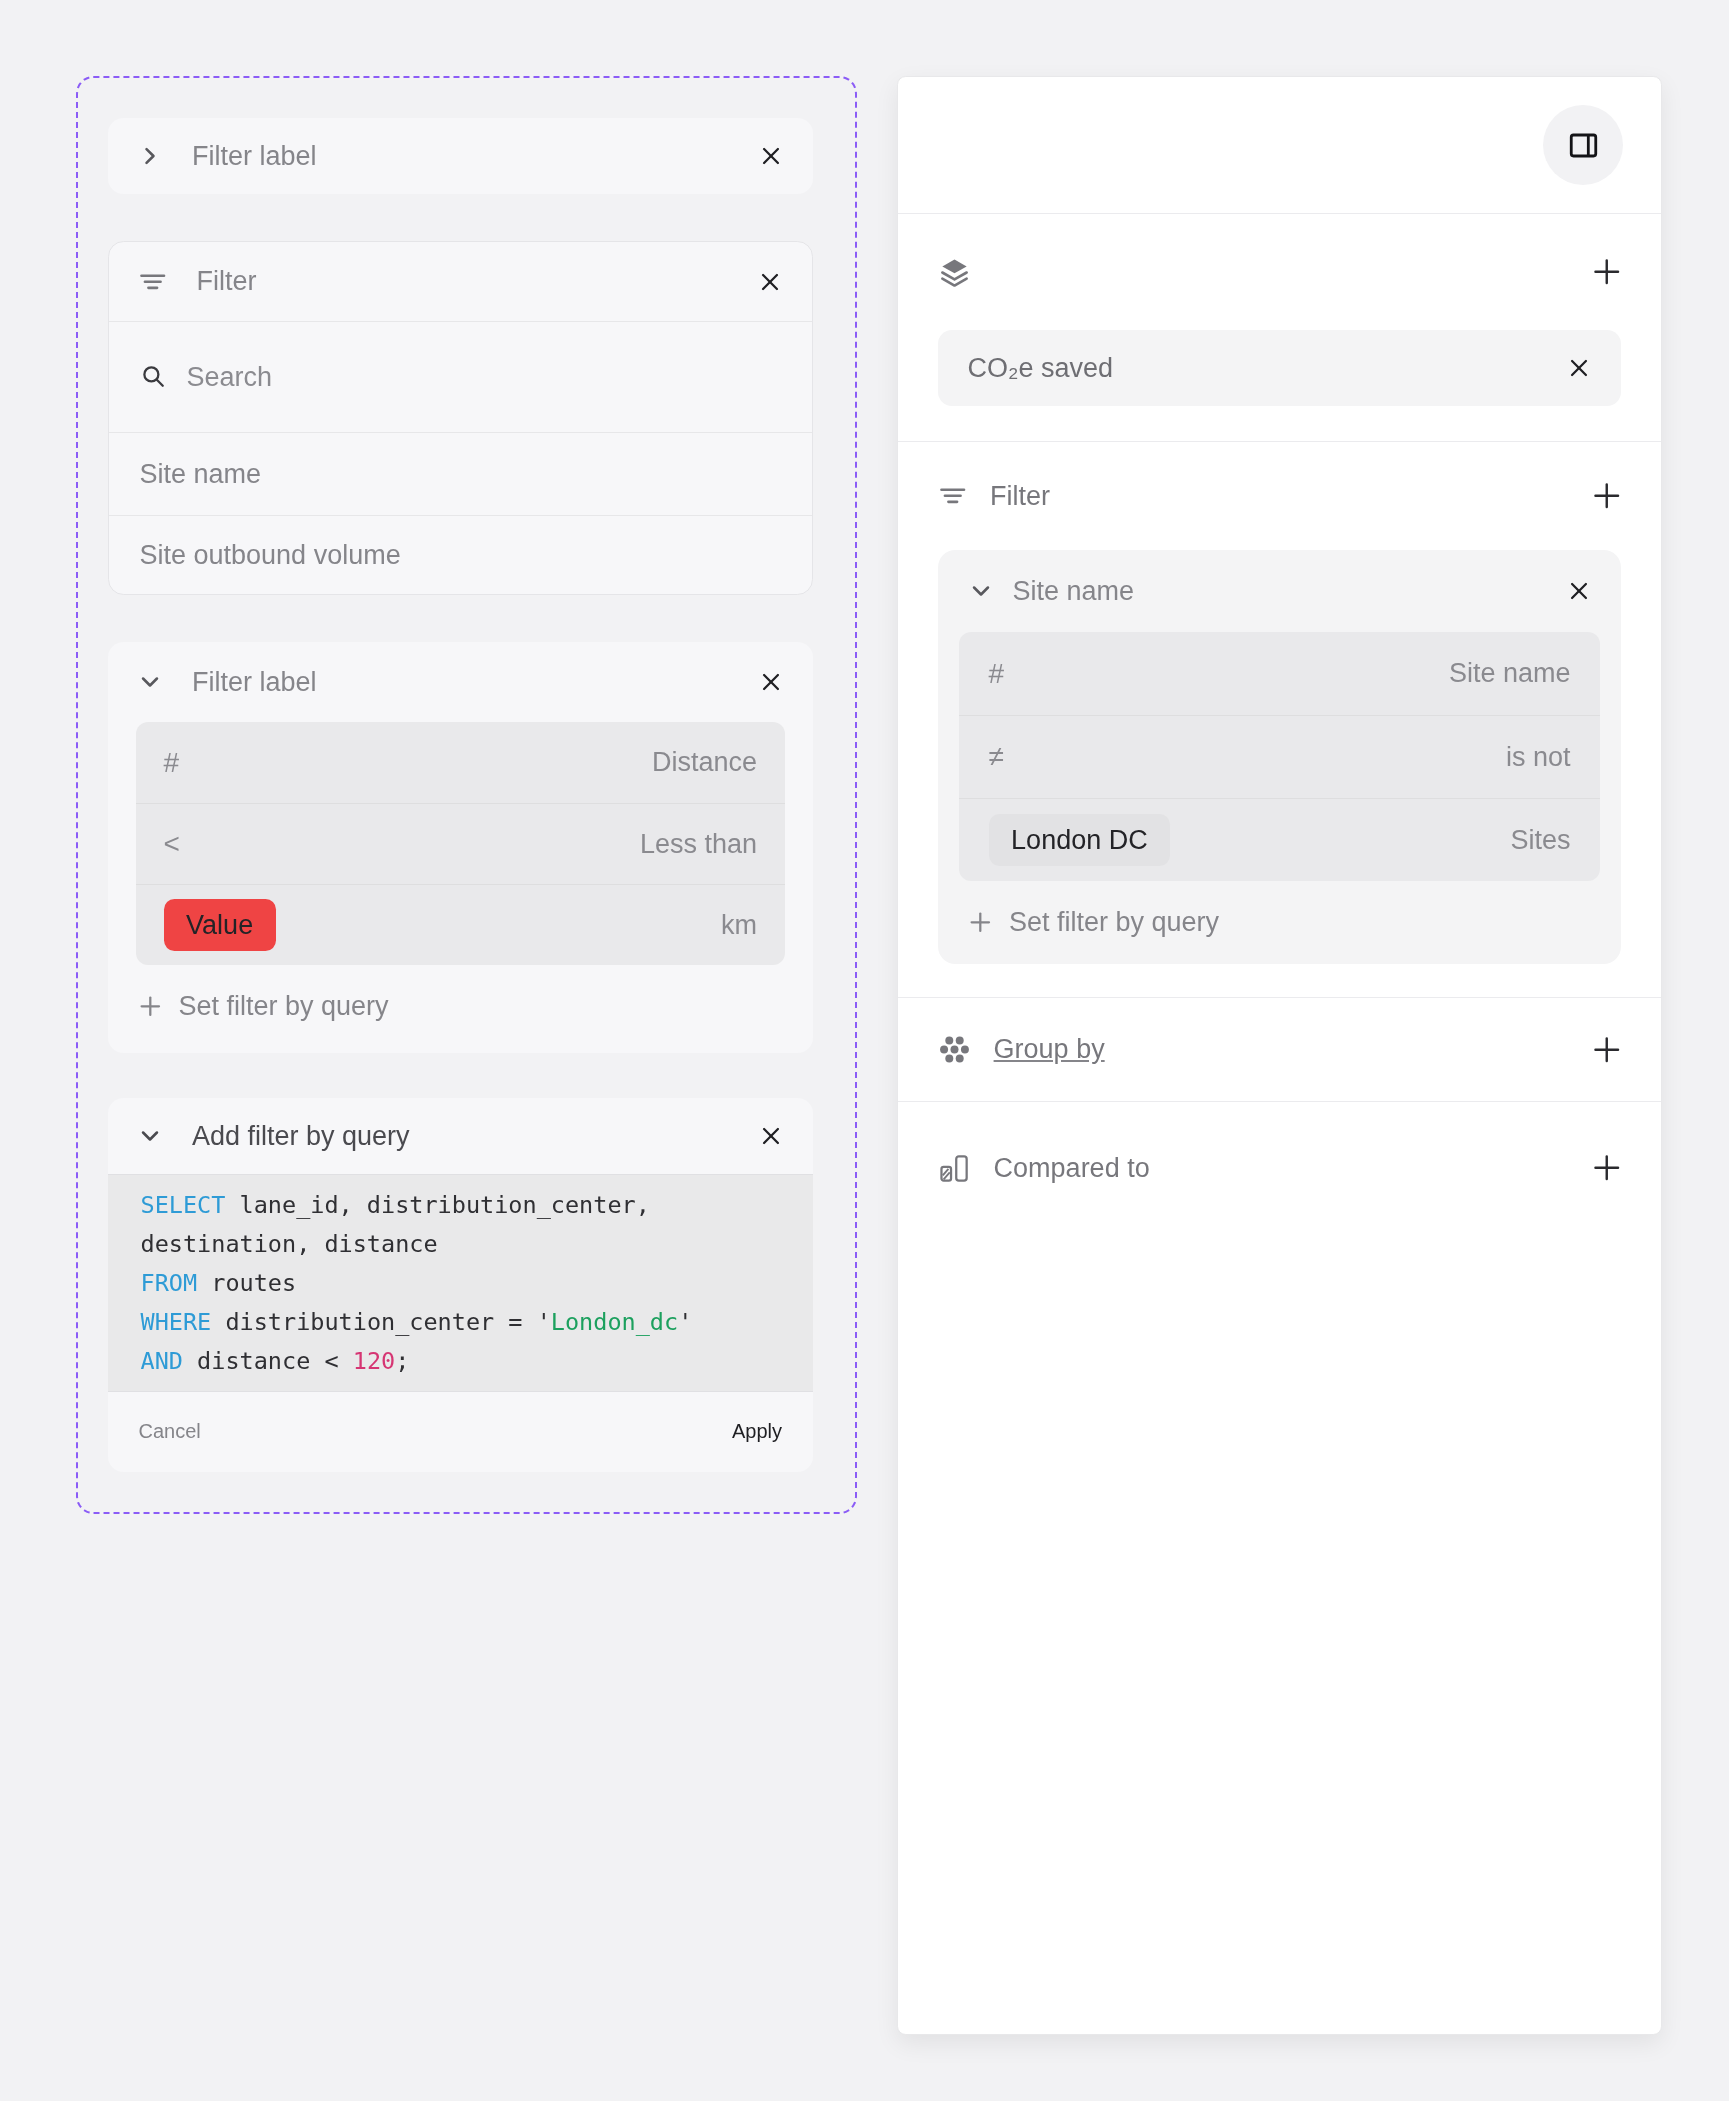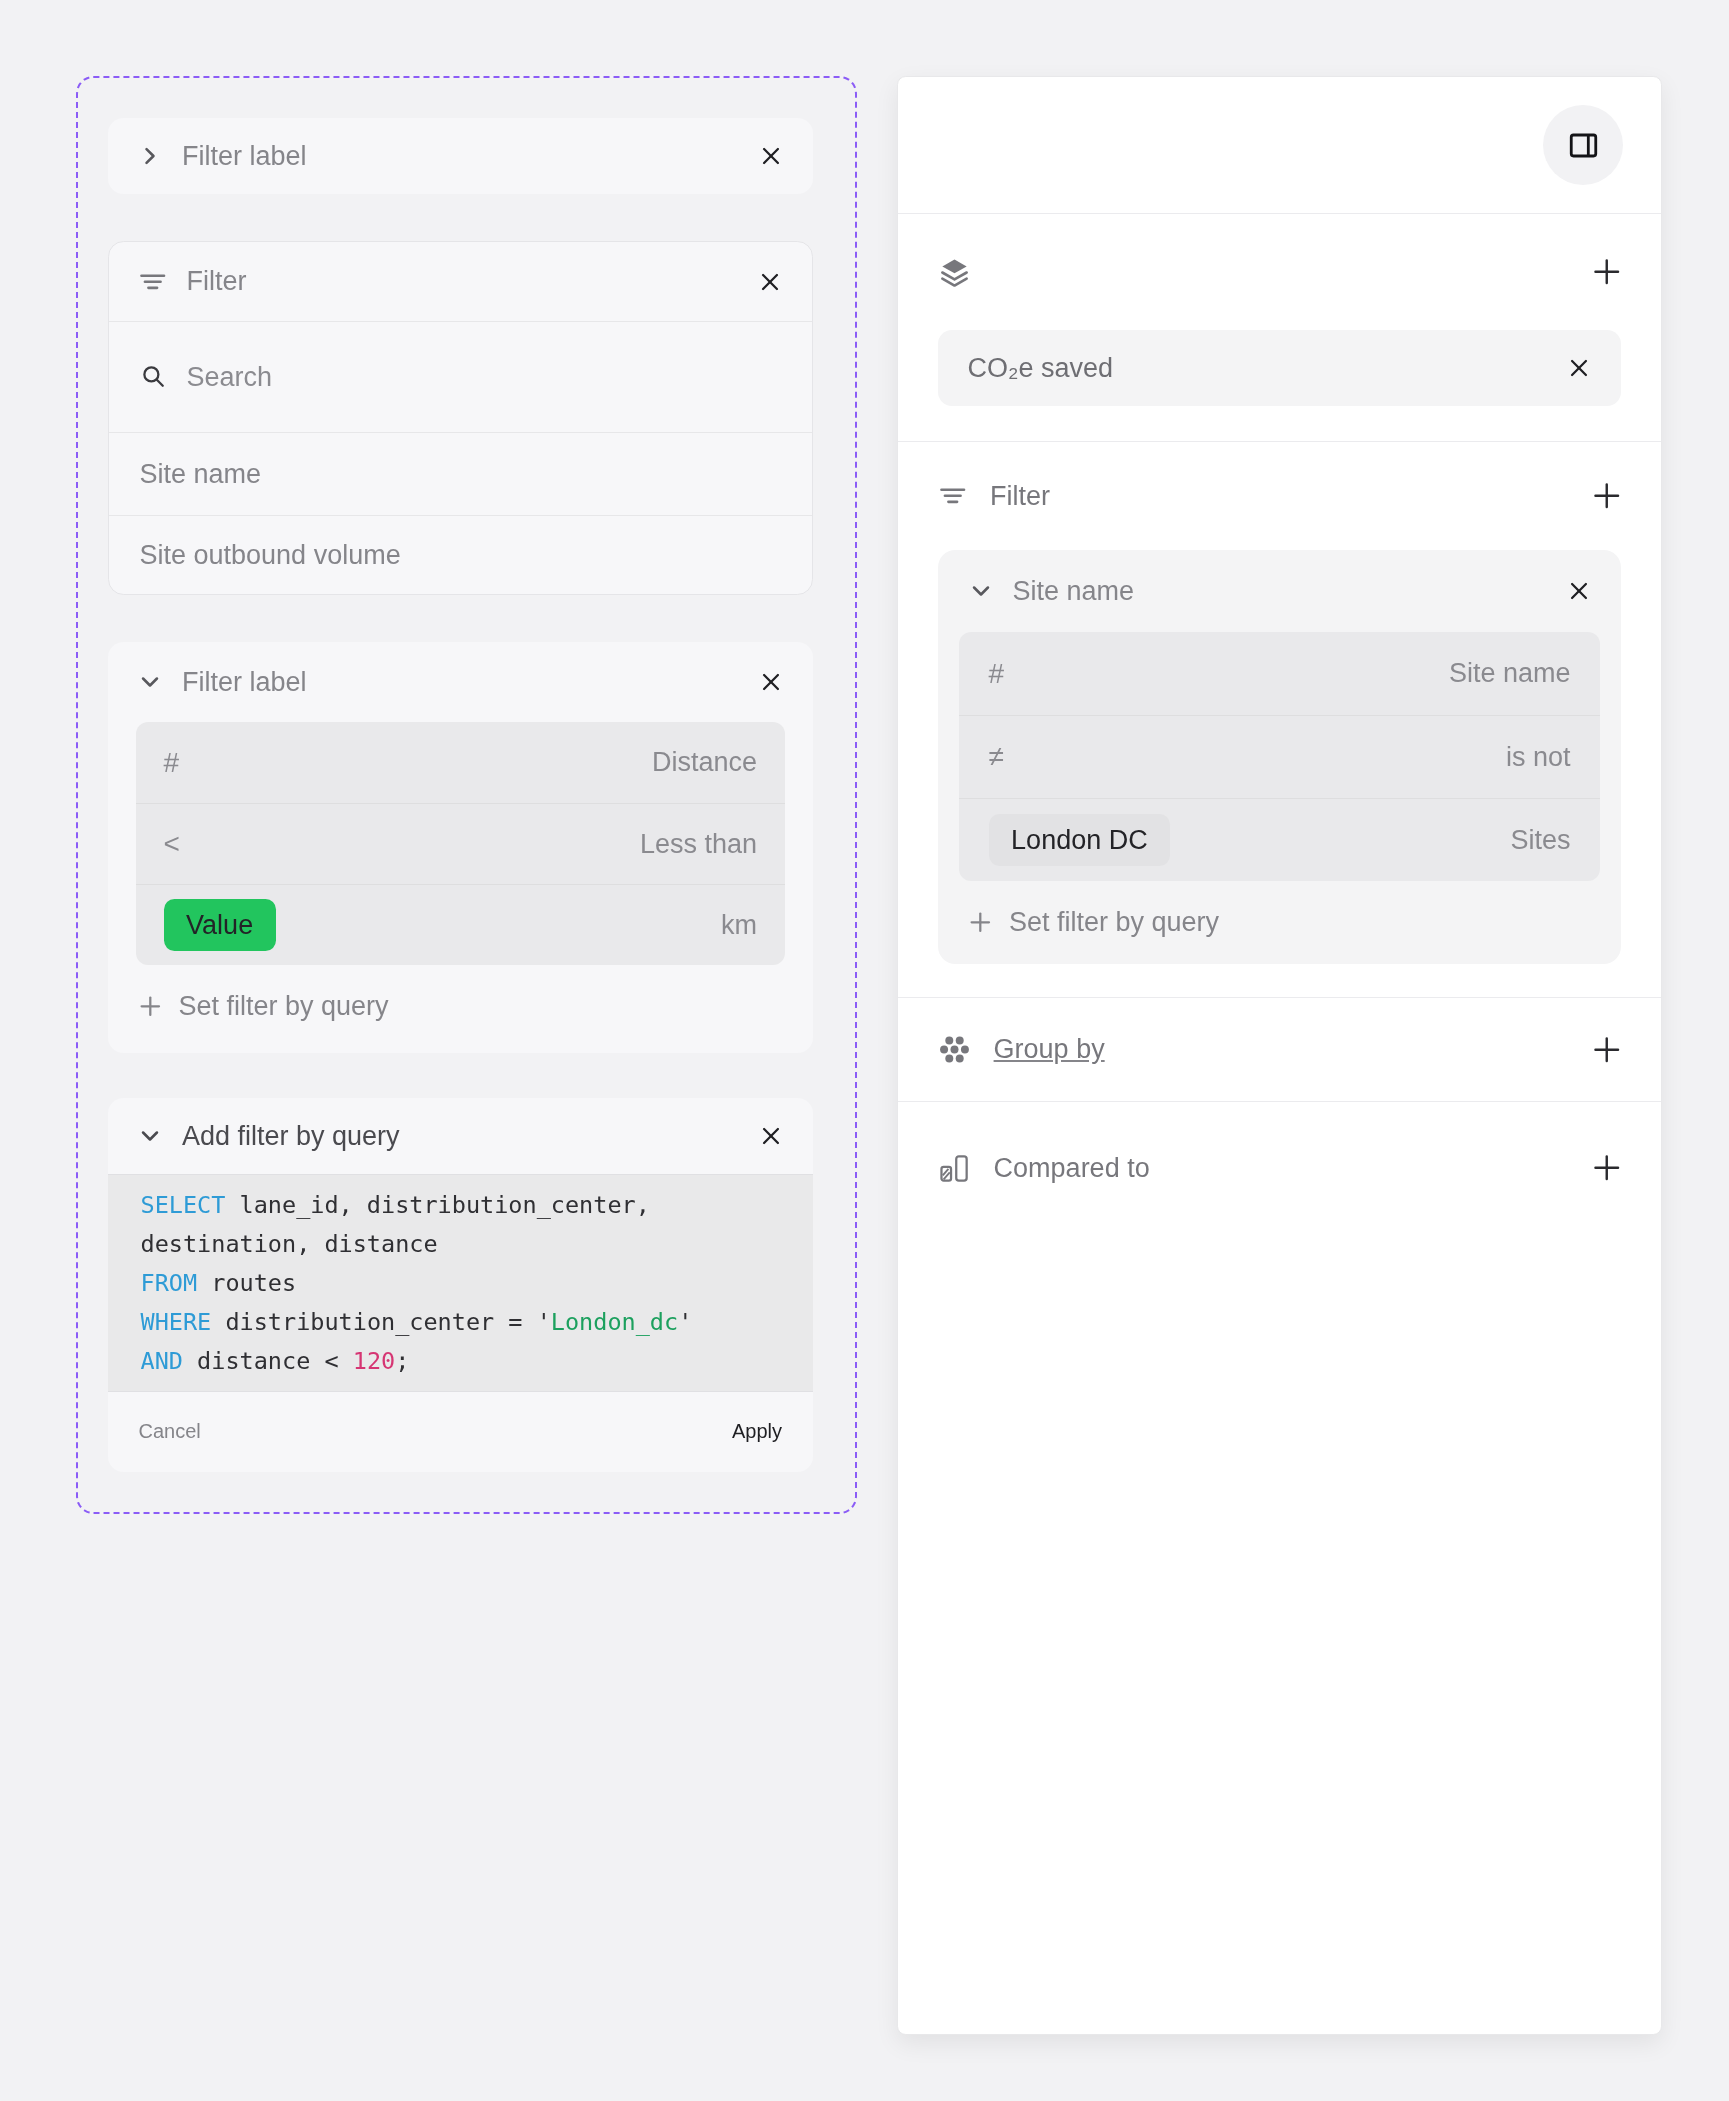--- a/index.html
+++ b/index.html
@@ -15,21 +15,21 @@
   .left-wrap {
     position:absolute; left:76px; top:76px; width:781px; height:1438px;
     border:2.6px dashed var(--accent,#8b5cf6); border-radius:17.4px;
     padding:40px 42px 0 29.5px;
   }
   .card {
     background:#f7f7f9; border-radius:15.6px; overflow:hidden;
   }
   .card.bordered { border:1.7px solid #e5e5e8; }
   .row { display:flex; align-items:center; }
-  .hdr { height:78px; padding:0 29.5px; display:flex; align-items:center; gap:19px; }
+  .hdr { height:78px; padding:0 29.5px; display:flex; align-items:center; gap:29px; }
   .hdr .title { flex:1; font-size:27px; color:#85858a; }
   .hdr .title.dark { color:#4a4a4f; }
   .divider-b { border-bottom:1.7px solid #e7e7e9; }
 
   .card1 { height:76px; margin-bottom:47px; }
   .card1 .hdr { height:76px; }
 
   .card2 { margin-bottom:47px; }
   .lp-search { height:111px; padding:0 31px; gap:19px; font-size:27px; color:#8b8b90; }
   .lp-opt { height:83px; padding:0 31px; font-size:27px; color:#85858a; cursor:pointer; }
@@ -40,21 +40,21 @@
     margin:0 28px; background:#e9e9eb; border-radius:12px; overflow:hidden;
   }
   .ip-row {
     height:81px; padding:0 28px; display:flex; align-items:center;
     justify-content:space-between;
   }
   .ip-row + .ip-row { border-top:1.7px solid #dededf; }
   .ip-sym { font-size:28px; color:#8a8a8f; }
   .ip-val { font-size:27px; color:#8a8a8f; }
   .chip {
-    background:#22c55e; border-radius:10.4px; padding:10.4px 22.6px;
+    background:#ef4444; border-radius:10.4px; padding:10.4px 22.6px;
     font-size:27px; color:#232327; cursor:pointer;
   }
   .chip.darker { background:#e2e2e4; }
   .set-query-row {
     height:83px; padding:0 31px; display:flex; align-items:center; gap:17.4px;
     font-size:27px; color:#85858a; cursor:pointer;
   }
 
   .card4 { }
   .code-block {

